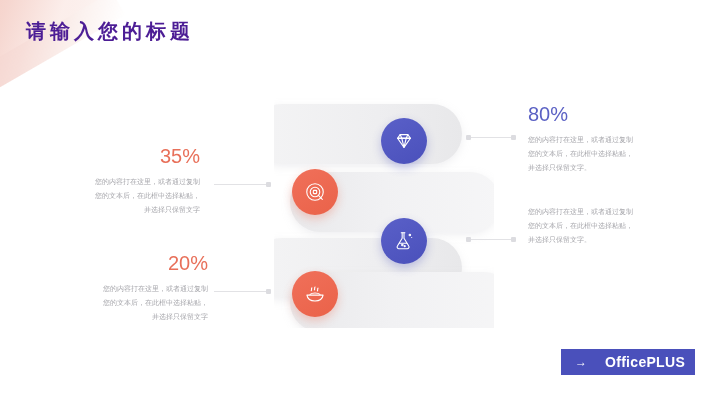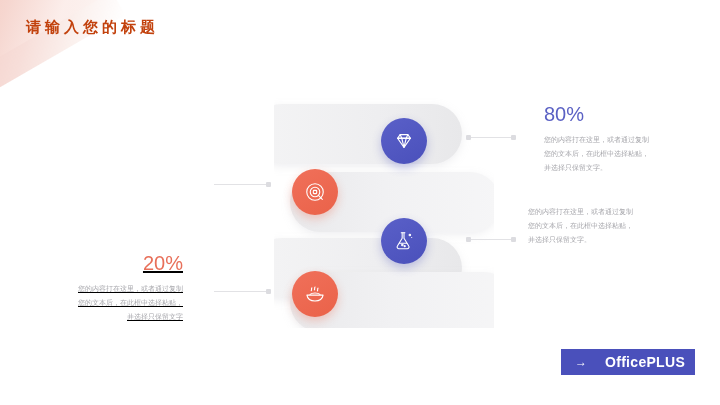--- a/index.html
+++ b/index.html
@@ -41,23 +41,23 @@
     transform: rotate(-30deg);
     transform-origin: center;
     opacity: .85;
   }
 
   
   .title {
     position: absolute;
     left: 26px;
     top: 18px;
-    font-size: 15px;
+    font-size: 20px;
     font-weight: bold;
-    color: #c2410c;
+    color: #4c1d95;
     letter-spacing: 4px;
     white-space: nowrap;
   }
 
   
   .ribbon-wrap {
     position: absolute;
     left: 274px;
     top: 88px;
     width: 220px;
@@ -105,22 +105,22 @@
     line-height: 14px;
     color: #a6a6ab;
     white-space: nowrap;
   }
 
   .block.left { text-align: right; width: 152px; }
   .block.left .pct { text-align: right; }
   .block.right { text-align: left; width: 166px; }
 
   #block-35 { left: 48px;  top: 146px; }
-  #block-20 { left: 31px;  top: 253px; text-decoration: underline; }
-  #block-80 { left: 544px; top: 104px; }
+  #block-20 { left: 56px;  top: 253px; }
+  #block-80 { left: 528px; top: 104px; }
   #block-70 { left: 528px; top: 205px; }
 
   
   .conn {
     position: absolute;
     display: flex;
     align-items: center;
     height: 6px;
   }
   .conn .line {
@@ -257,20 +257,26 @@
       <svg width="22" height="22" viewBox="0 0 24 24" fill="none" stroke="#ffffff" stroke-width="1.2" stroke-linecap="round" stroke-linejoin="round">
         <path d="M8.6 5.4 c-1 1.1 .2 1.9 -.7 3"></path>
         <path d="M12 4.4 c-1 1.2 .2 2 -.7 3.1"></path>
         <path d="M15.3 5.6 c-1 1.1 .2 1.9 -.7 3"></path>
         <path d="M6.6 12.4 c2.4 -2 8.4 -2 10.8 0"></path>
         <path d="M3.2 13.2 H20.8 c-.6 4 -3.9 6.4 -8.8 6.4 S3.8 17.2 3.2 13.2 Z"></path>
       </svg>
     </span>
   </div>
 
+  <div class="block left" id="block-35">
+    <div class="pct red">35%</div>
+    <div class="body-line">您的内容打在这里，或者通过复制</div>
+    <div class="body-line">您的文本后，在此框中选择粘贴，</div>
+    <div class="body-line">并选择只保留文字</div>
+  </div>
 
   <div class="block left" id="block-20">
     <div class="pct red">20%</div>
     <div class="body-line">您的内容打在这里，或者通过复制</div>
     <div class="body-line">您的文本后，在此框中选择粘贴，</div>
     <div class="body-line">并选择只保留文字</div>
   </div>
 
   <div class="block right" id="block-80">
     <div class="pct blue">80%</div>

